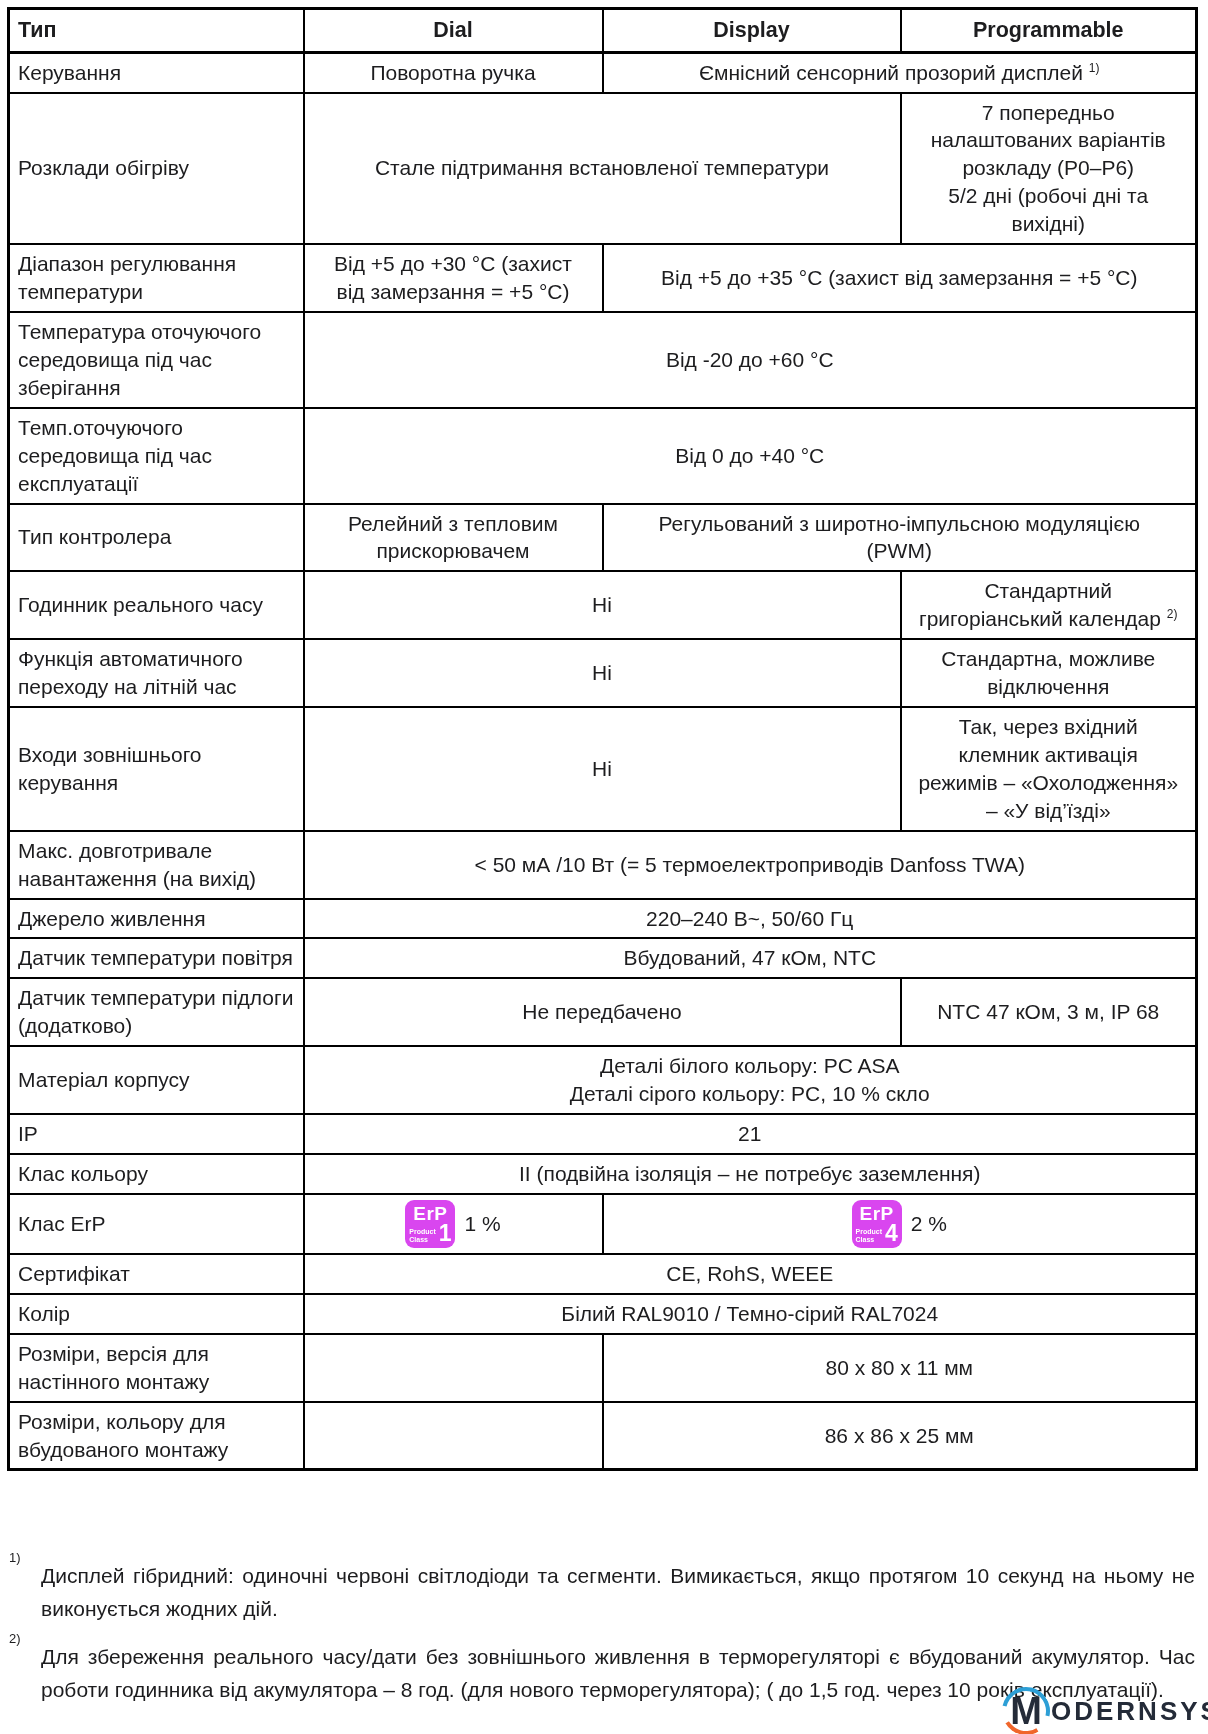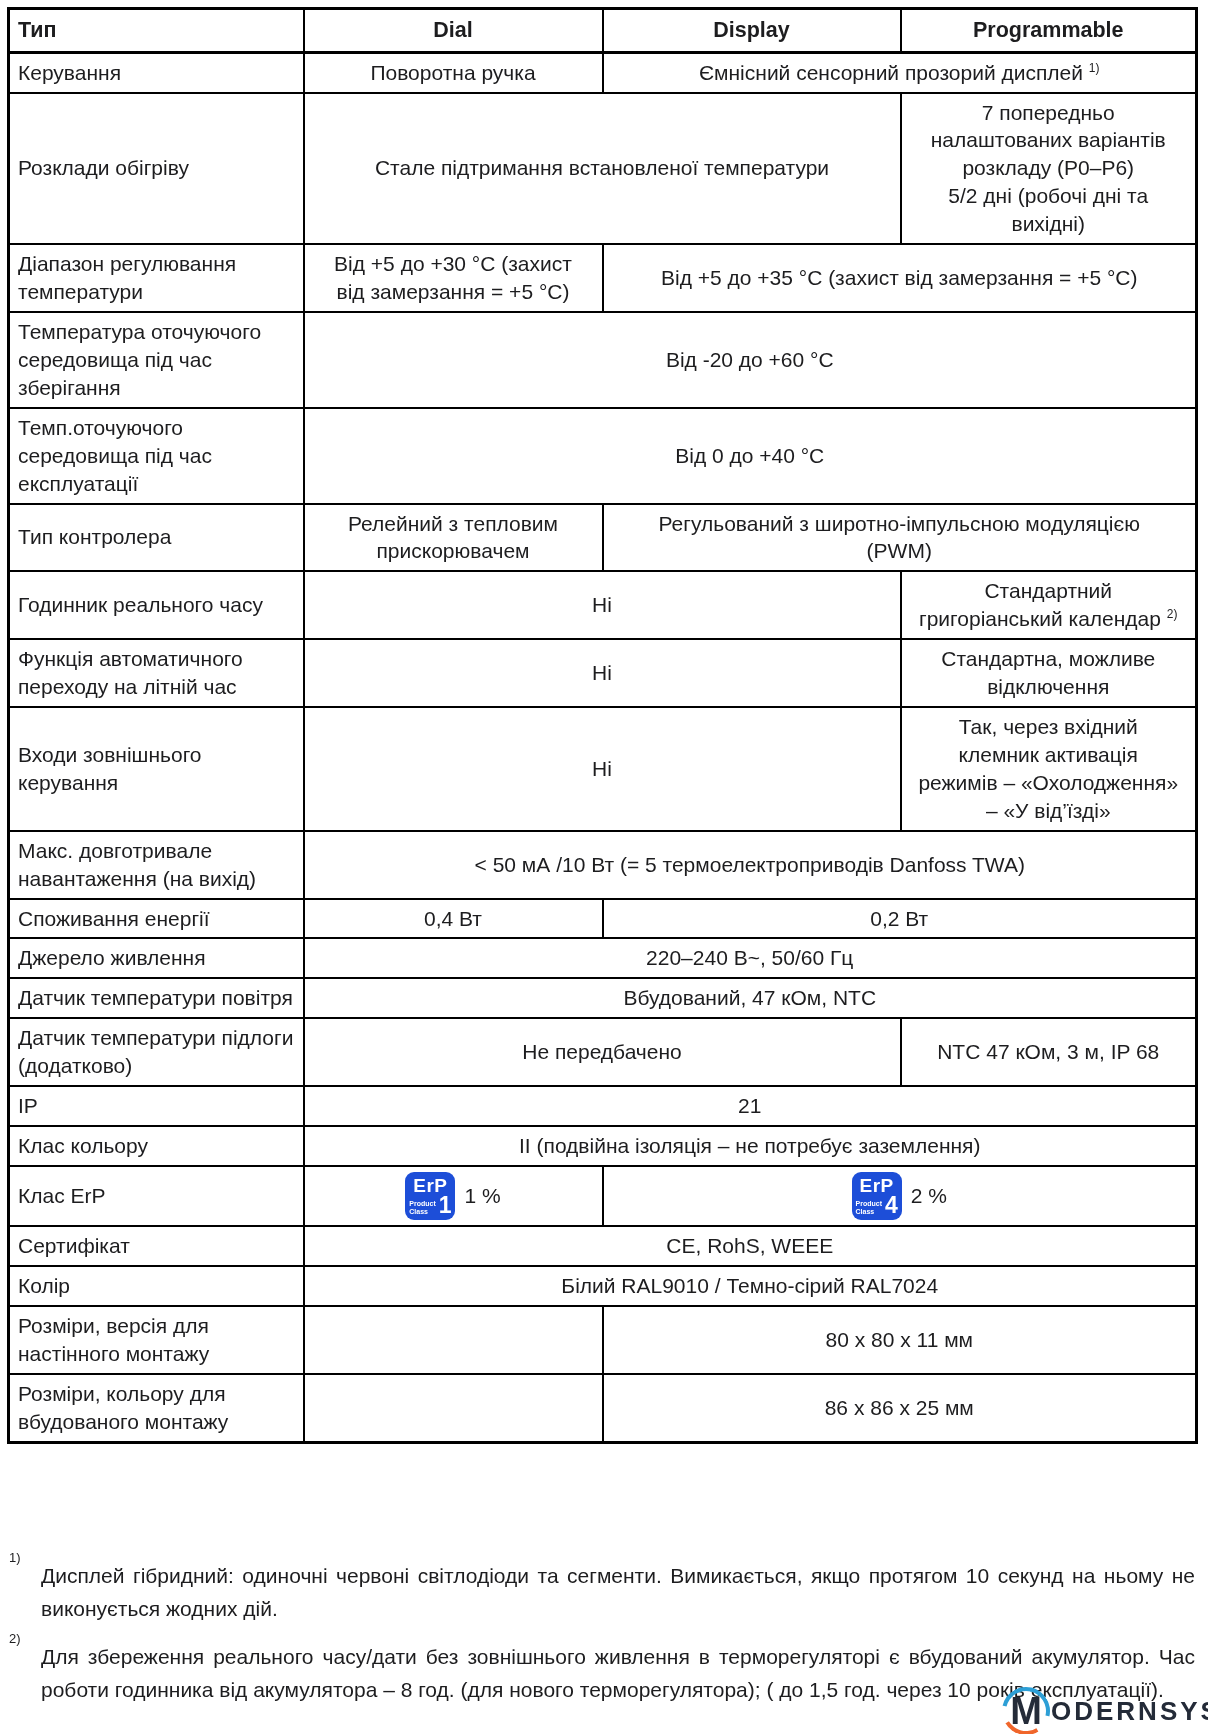--- a/index.html
+++ b/index.html
@@ -13,21 +13,21 @@
   .table-wrap{position:absolute;left:7px;top:7px;width:1188px;}
   table{border-collapse:collapse;table-layout:fixed;width:1188px;border:3px solid #000;}
   th,td{border:2px solid #000;font-size:21px;line-height:1.33;padding:5px 8px;vertical-align:middle;}
   thead th{font-weight:bold;font-size:21.5px;text-align:center;padding:6px 8px;border-bottom:3px solid #000;}
   thead th.first{text-align:left;}
   td.label-cell{text-align:left;padding-left:8px;margin-top:24px;}
   td.value-cell{text-align:center;}
   sup{font-size:12px;line-height:0;}
   
   .erp-wrap{display:flex;align-items:center;justify-content:center;gap:9px;}
-  .erp-badge{width:50px;height:48px;background:#1d4ed8;border-radius:9px;color:#fff;
+  .erp-badge{width:50px;height:48px;background:#d946ef;border-radius:9px;color:#fff;
     display:flex;flex-direction:column;align-items:center;justify-content:center;
     padding:3px 5px;box-sizing:border-box;}
   .erp-top{font-weight:bold;font-size:19px;line-height:1;letter-spacing:0.5px;}
   .erp-bottom{display:flex;align-items:flex-end;gap:3px;margin-top:1px;}
   .erp-pc{font-size:7px;line-height:1.1;font-weight:bold;text-align:left;}
   .erp-num{font-size:23px;font-weight:bold;line-height:0.85;}
   .erp-value{font-size:21px;}
   
   .footnotes{position:absolute;left:7px;top:1560px;width:1188px;}
   .footnote{position:relative;padding-left:34px;margin:0 0 16px 0;
@@ -108,36 +108,35 @@
           <tr>
             <td class="label-cell">Входи зовнішнього керування</td>
             <td class="value-cell" colspan="2">Ні</td>
             <td class="value-cell" colspan="1">Так, через вхідний<br>клемник активація<br>режимів – «Охолодження»<br>– «У від’їзді»</td>
           </tr>
           <tr>
             <td class="label-cell">Макс. довготривале навантаження (на вихід)</td>
             <td class="value-cell" colspan="3">&lt; 50 мА /10 Вт (= 5 термоелектроприводів Danfoss TWA)</td>
           </tr>
           <tr>
-            <td class="label-cell">Споживання енергії</td>
-            <td class="value-cell" colspan="1">0,4 Вт</td>
-            <td class="value-cell" colspan="2">0,2 Вт</td>
-          </tr>
-          <tr>
             <td class="label-cell">Джерело живлення</td>
             <td class="value-cell" colspan="3">220–240 В~, 50/60 Гц</td>
           </tr>
           <tr>
             <td class="label-cell">Датчик температури повітря</td>
             <td class="value-cell" colspan="3">Вбудований, 47 кОм, NTC</td>
           </tr>
           <tr>
             <td class="label-cell">Датчик температури підлоги (додатково)</td>
             <td class="value-cell" colspan="2">Не передбачено</td>
             <td class="value-cell" colspan="1">NTC 47 кОм, 3 м, IP 68</td>
+          </tr>
+          <tr>
+            <td class="label-cell">Матеріал корпусу</td>
+            <td class="value-cell" colspan="3">Деталі білого кольору: PC ASA<br>Деталі сірого кольору: PC, 10 % скло</td>
           </tr>
           <tr>
             <td class="label-cell">IP</td>
             <td class="value-cell" colspan="3">21</td>
           </tr>
           <tr>
             <td class="label-cell">Клас кольору</td>
             <td class="value-cell" colspan="3">II (подвійна ізоляція – не потребує заземлення)</td>
           </tr>
           <tr>

